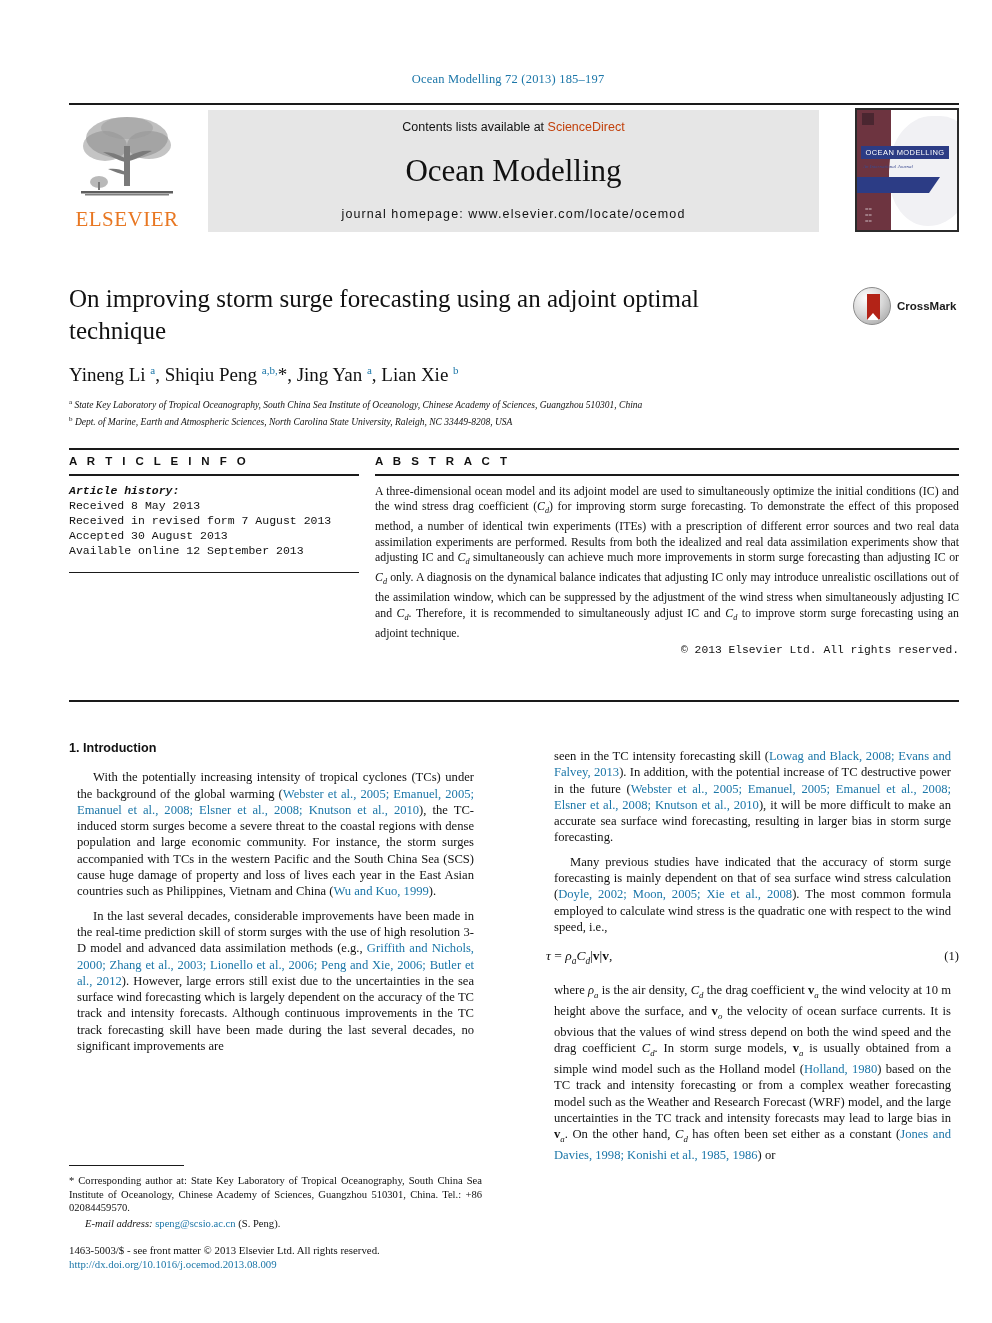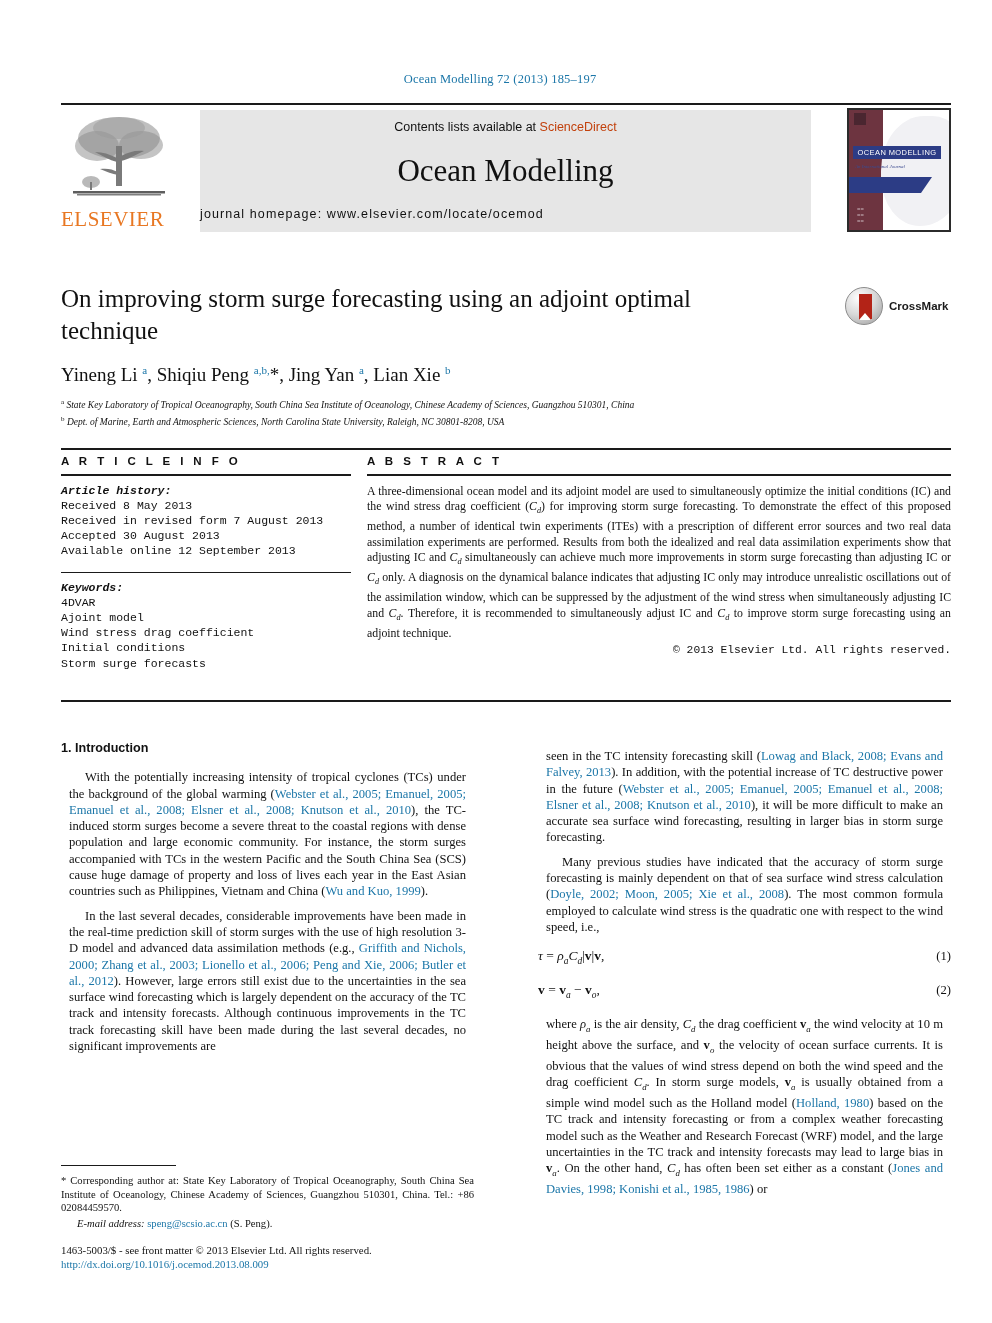--- a/index.html
+++ b/index.html
@@ -10,21 +10,21 @@
   body {
     width: 992px;
     height: 1323px;
     font-family: "Liberation Serif", serif;
     color: #000000;
     position: relative;
     overflow: hidden;
   }
   .page {
     position: absolute;
-    left: 4px; top: 0;
+    left: 12px; top: 0;
     width: 876px;
     height: 1323px;
   }
 
   
   .runhead {
     position: absolute;
     top: 72px; left: 0; width: 992px;
     text-align: center;
     font-size: 12.5px;
@@ -49,20 +49,21 @@
     width: 116px; height: 122px;
   }
   .tree {
     position: absolute; left: 8px; top: 2px;
     width: 100px; height: 92px;
     overflow: hidden;
   }
   .elsevier-word {
     position: absolute; left: 0; top: 97px;
     width: 116px;
+    text-align: center;
     color: #e87722;
     font-family: "Liberation Serif", serif;
     font-size: 21px;
     letter-spacing: .5px;
   }
   .banner {
     position: absolute;
     left: 139px; top: 7px;
     width: 611px; height: 122px;
     background: #e6e6e6;
@@ -79,20 +80,21 @@
   }
   .banner .jtitle {
     position: absolute; top: 43px; left: 0; width: 611px;
     text-align: center;
     font-family: "Liberation Serif", serif;
     font-size: 31px;
     color: #111;
   }
   .banner .jhome {
     position: absolute; top: 97px; left: 0; width: 611px;
+    text-align: center;
     font-family: "Liberation Sans", sans-serif;
     font-size: 12.5px;
     letter-spacing: 1.1px;
     color: #111;
   }
   .cover {
     position: absolute; right: 0; top: 5px;
     width: 104px; height: 124px;
     background: #2b2b2b;
     padding: 2px;
@@ -411,21 +413,21 @@
         <div class="cover-bot">≡≡<br>≡≡<br>≡≡</div>
       </div>
     </div>
   </div>
 
   <div class="titleblock">
     <div class="art-title">On improving storm surge forecasting using an adjoint optimal technique</div>
     <div class="authors">Yineng Li <sup>a</sup>, Shiqiu Peng <sup>a,b,</sup>*, Jing Yan <sup>a</sup>, Lian Xie <sup>b</sup></div>
     <div class="affil">
       <div><sup>a</sup> <span>State Key Laboratory of Tropical Oceanography, South China Sea Institute of Oceanology, Chinese Academy of Sciences, Guangzhou 510301, China</span></div>
-      <div><sup>b</sup> <span>Dept. of Marine, Earth and Atmospheric Sciences, North Carolina State University, Raleigh, NC 30801-8208, USA</span></div>
+      <div><sup>b</sup> <span>Dept. of Marine, Earth and Atmospheric Sciences, North Carolina State University, Raleigh, NC 33449-8208, USA</span></div>
     </div>
     <div class="crossmark">
       <div class="cm-circle">
         <div class="cm-ribbon"></div>
       </div>
       <div class="cm-text">CrossMark</div>
     </div>
   </div>
 
   <div class="rule-wide" style="top:448px;"></div>
@@ -434,28 +436,20 @@
     <div class="sec-head">A R T I C L E  I N F O</div>
     <div class="hr-black"></div>
     <div class="info-body">
       <div class="lbl">Article history:</div>
       <div>Received 8 May 2013</div>
       <div>Received in revised form 7 August 2013</div>
       <div>Accepted 30 August 2013</div>
       <div>Available online 12 September 2013</div>
     </div>
     <div class="hr-thin2"></div>
-    <div class="info-body">
-      <div class="lbl">Keywords:</div>
-      <div>4DVAR</div>
-      <div>Ajoint model</div>
-      <div>Wind stress drag coefficient</div>
-      <div>Initial conditions</div>
-      <div>Storm surge forecasts</div>
-    </div>
   </div>
 
   <div class="sec-abs">
     <div class="sec-head">A B S T R A C T</div>
     <div class="hr-black"></div>
     <div class="abs-body">
       A three-dimensional ocean model and its adjoint model are used to simultaneously optimize the initial
       conditions (IC) and the wind stress drag coefficient (<i class="math">C<sub class="m">d</sub></i>) for improving storm surge forecasting. To demonstrate
       the effect of this proposed method, a number of identical twin experiments (ITEs) with a prescription
       of different error sources and two real data assimilation experiments are performed. Results
@@ -515,24 +509,20 @@
       wind stress calculation (<span class="cite">Doyle, 2002; Moon, 2005; Xie et al., 2008</span>).
       The most common formula employed to calculate wind stress is
       the quadratic one with respect to the wind speed, i.e.,
     </p>
 
     <div class="eq">
       <i class="math">τ</i> = <i class="math">ρ</i><sub class="m">a</sub><i class="math">C</i><sub class="m">d</sub>|<span class="vec">v</span>|<span class="vec">v</span>,
       <span class="num">(1)</span>
     </div>
 
-    <div class="eq">
-      <span class="vec">v</span> = <span class="vec">v</span><sub class="m">a</sub> − <span class="vec">v</span><sub class="m">o</sub>,
-      <span class="num">(2)</span>
-    </div>
 
     <p style="text-indent:0;font-family:Liberation Serif, serif;">
       where <i class="math">ρ</i><sub class="m">a</sub> is the air density, <i class="math">C</i><sub class="m">d</sub> the drag coefficient <span class="vec">v</span><sub class="m">a</sub> the wind
       velocity at 10 m height above the surface, and <span class="vec">v</span><sub class="m">o</sub> the velocity of
       ocean surface currents. It is obvious that the values of wind stress
       depend on both the wind speed and the drag coefficient <i class="math">C</i><sub class="m">d</sub>. In storm
       surge models, <span class="vec">v</span><sub class="m">a</sub> is usually obtained from a simple wind model such
       as the Holland model (<span class="cite">Holland, 1980</span>) based on the TC track and
       intensity forecasting or from a complex weather forecasting model
       such as the Weather and Research Forecast (WRF) model, and the

